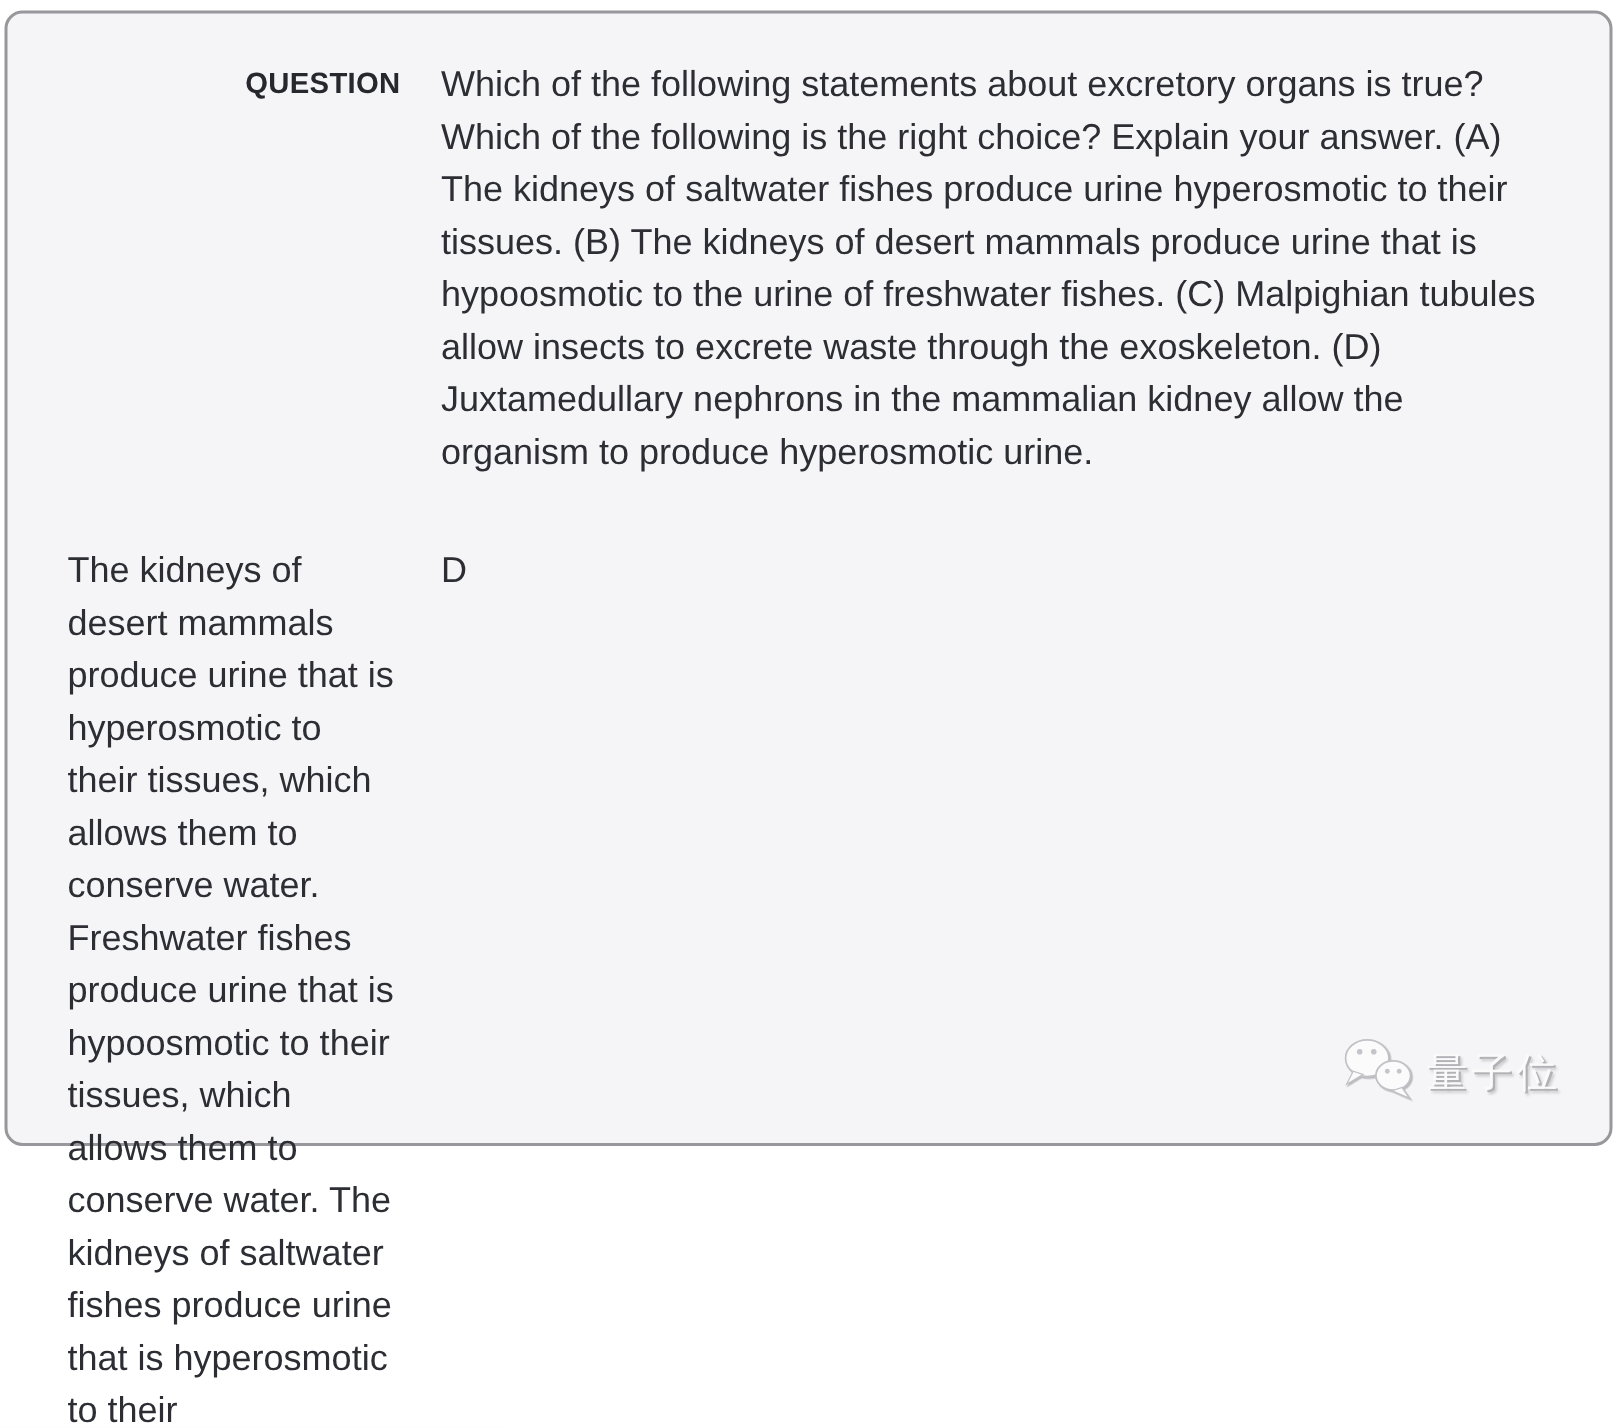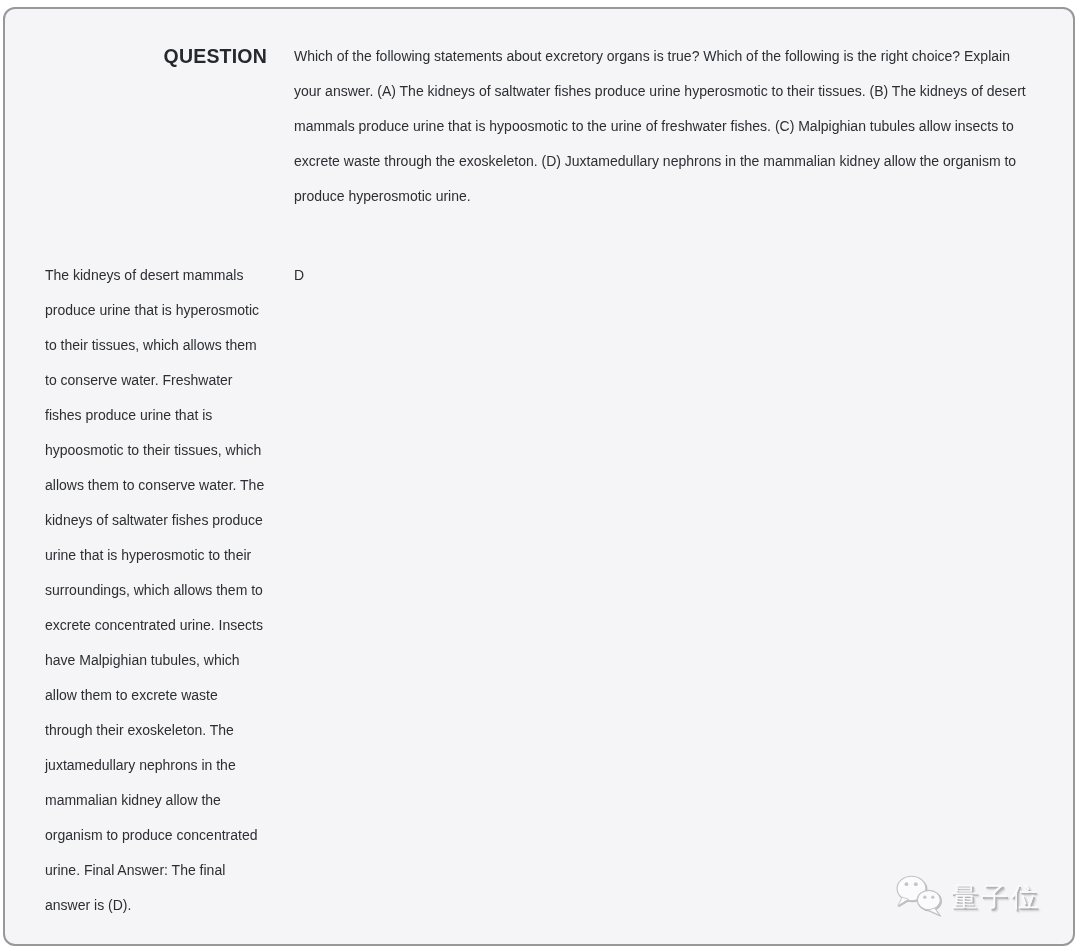--- a/index.html
+++ b/index.html
@@ -14,21 +14,21 @@
   .page {
     position: relative;
     width: 1080px;
     height: 951px;
   }
   .card {
     position: absolute;
     left: 3px;
     top: 7px;
     width: 1072px;
-    height: 939px;
+    height: 757px;
     box-sizing: border-box;
     background: #f5f5f7;
     border: 2px solid #98989c;
     border-radius: 12px;
     padding: 30px 42px 0 40px;
   }
   .rows {
     display: grid;
     grid-template-columns: 222px 736px;
     column-gap: 27px;
@@ -37,21 +37,21 @@
   .row-label {
     text-align: right;
     font-weight: 700;
     font-size: 19.5px;
     line-height: 35px;
     color: #26282e;
     letter-spacing: 0.2px;
     white-space: nowrap;
   }
   .row-value {
-    font-size: 14px;
+    font-size: 24px;
     line-height: 35px;
     color: #2c2e34;
     text-align: left;
   }
   .watermark {
     position: absolute;
     right: 32px;
     bottom: 20px;
     display: flex;
     align-items: center;

